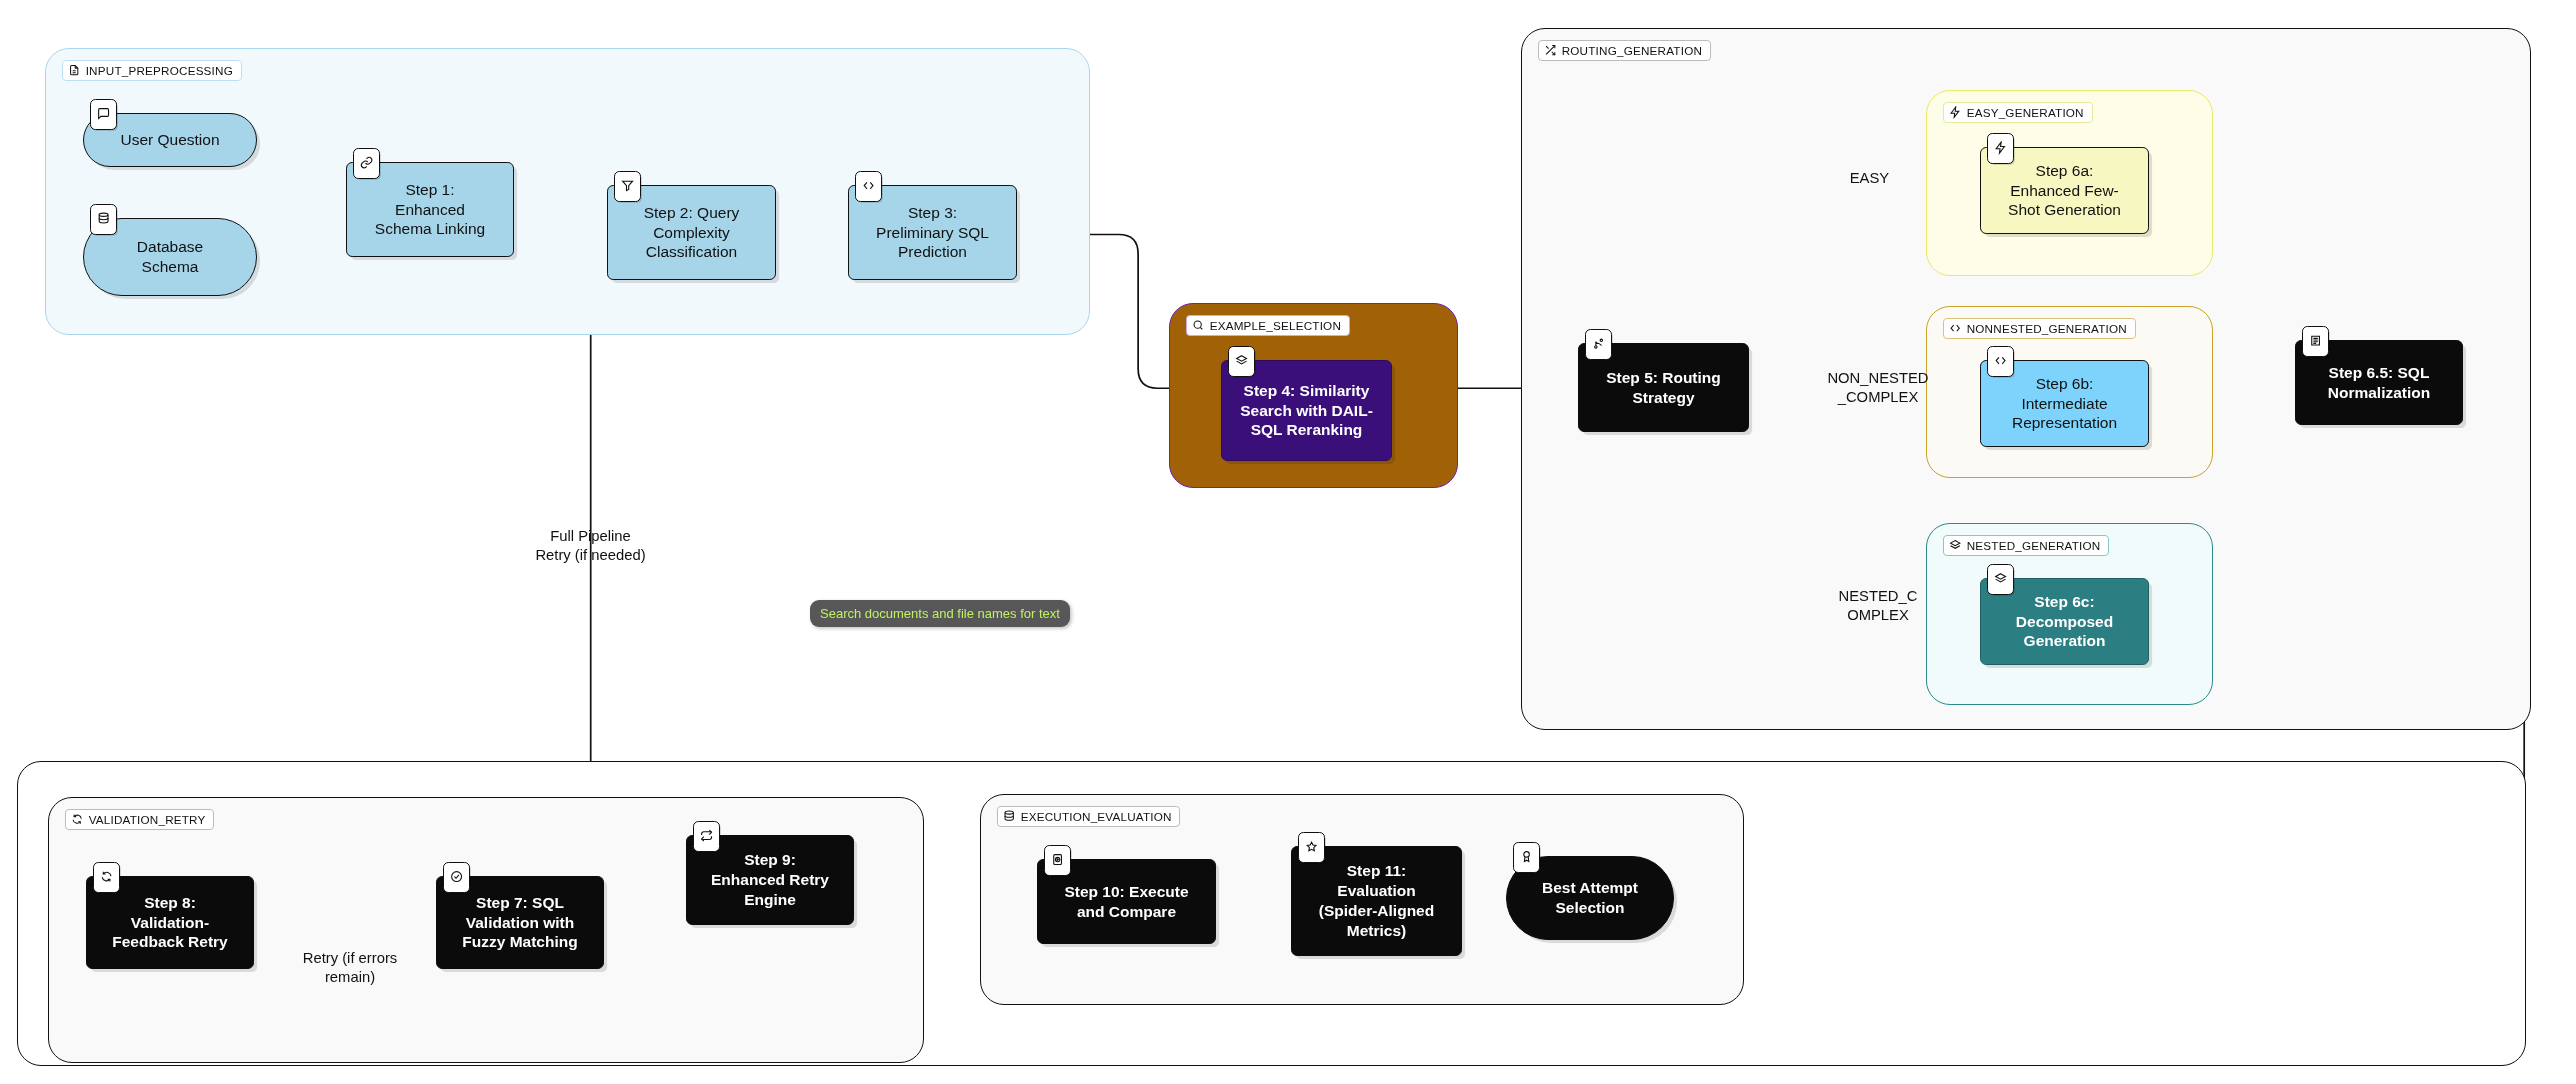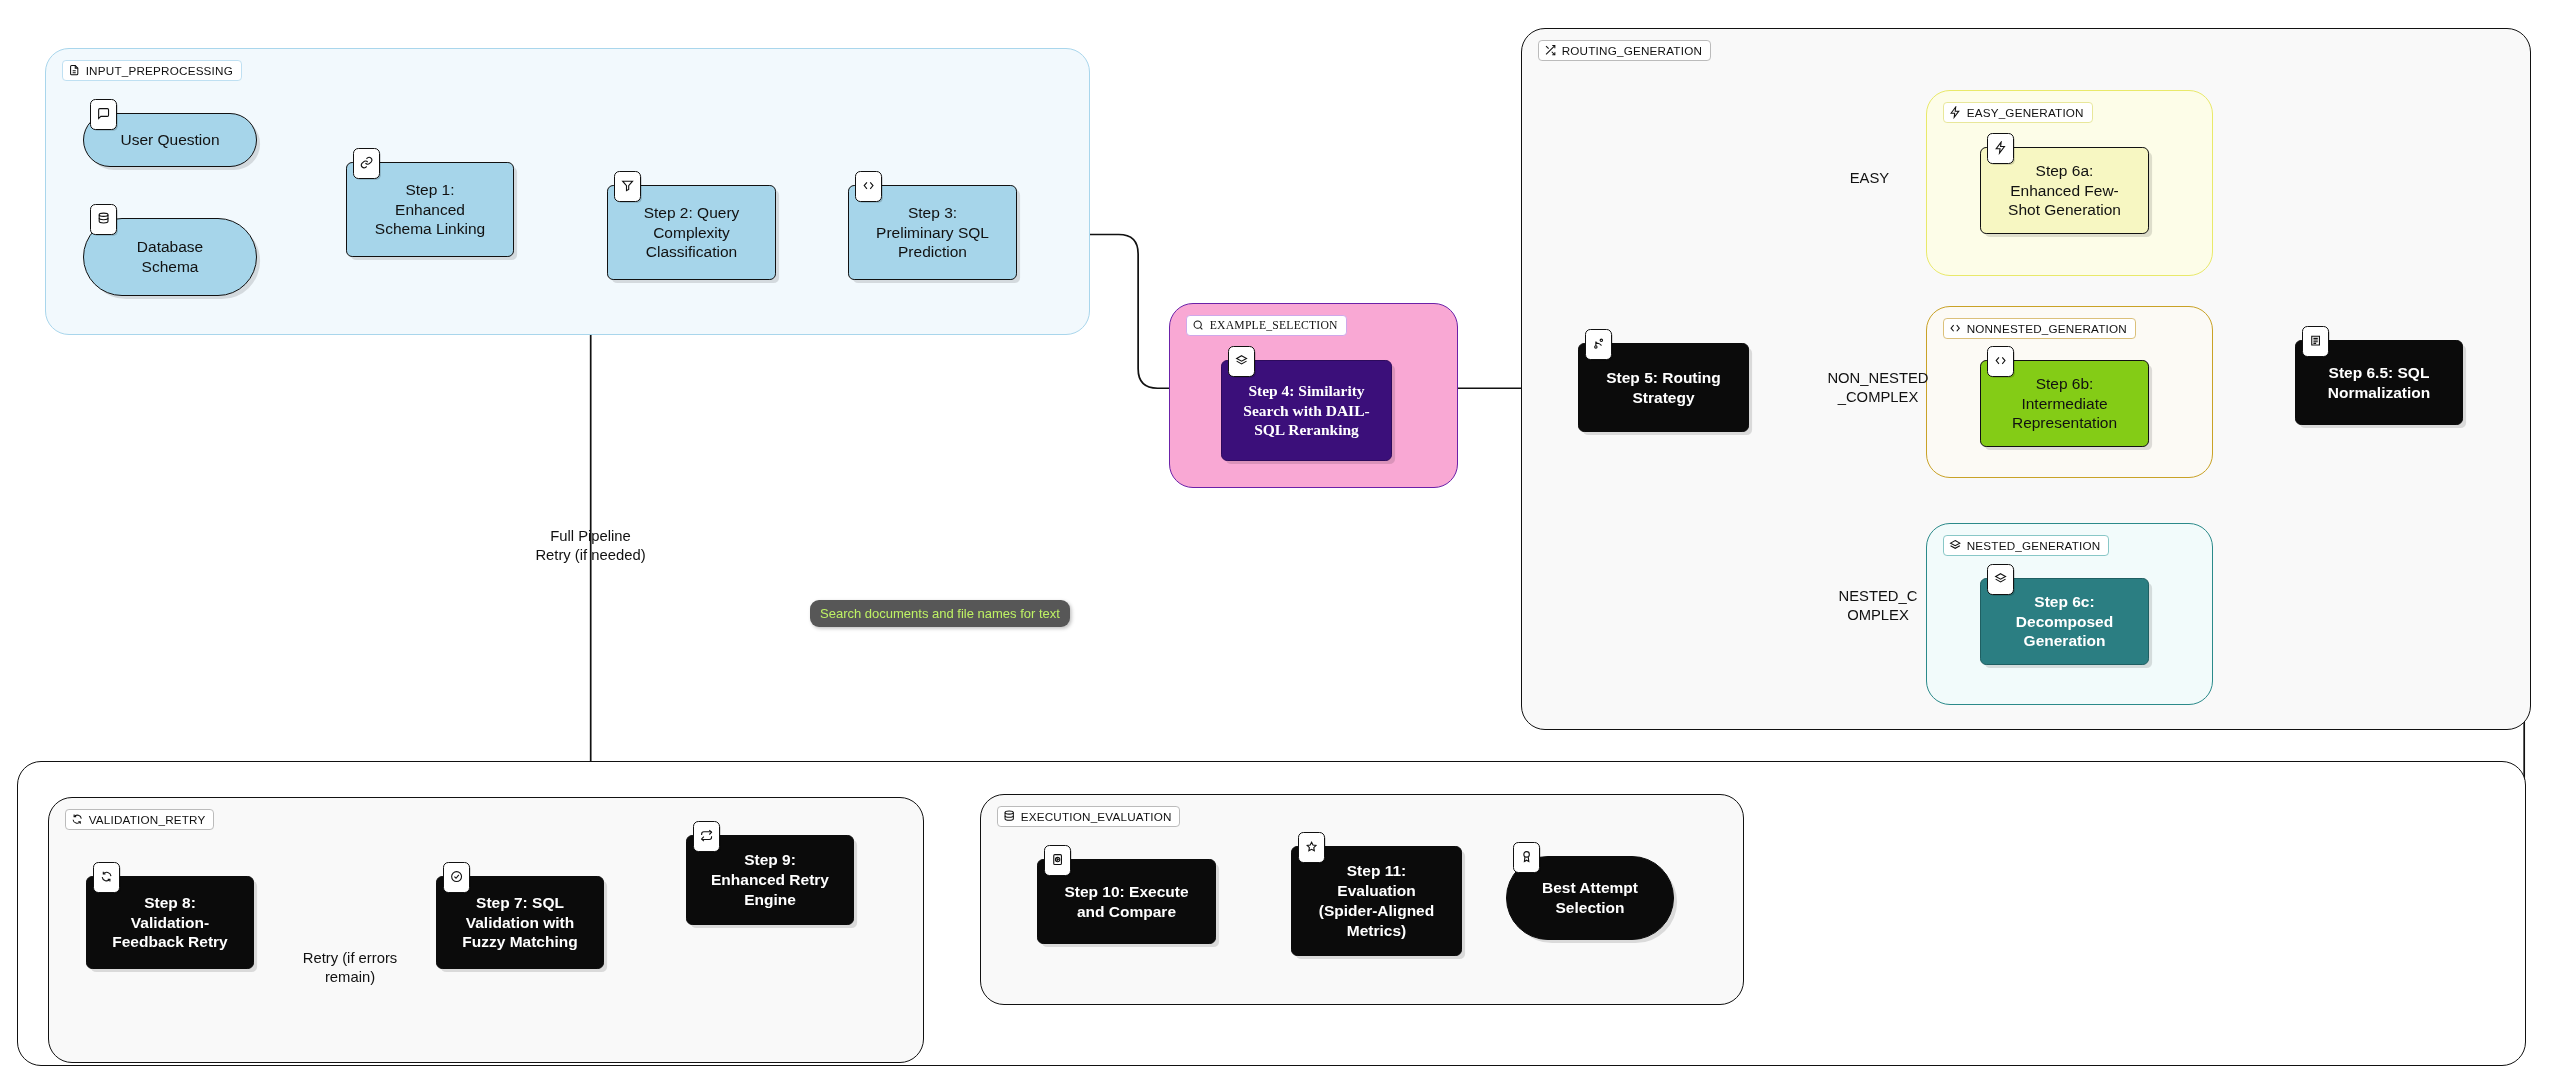--- a/index.html
+++ b/index.html
@@ -32,21 +32,21 @@
     padding: 3.1px 7.8px 3.1px 5.4px;
     font-size: 11.7px;
     letter-spacing: 0.2px;
     color: #111;
     white-space: nowrap;
   }
   .group-label svg { display: block; }
 
   .group.blue  { background: #f2f9fd; border-color: #a9d6ec; }
   .group.blue  > .group-label { border-color: #bfe0f2; }
-  .group.purple{ background: #f9a8d4; border-color: #6b21a8; font-family: Liberation Serif, serif; }
+  .group.purple{ background: #a16207; border-color: #6b21a8; }
   .group.purple> .group-label { border-color: #cfa8ea; }
   .group.yellow{ background: #fdfde8; border-color: #e9e96a; }
   .group.yellow> .group-label { border-color: #e8e79a; }
   .group.tan   { background: #fcfaf5; border-color: #c9a227; }
   .group.tan   > .group-label { border-color: #dbc07a; justify-content: flex-end; }
   .group.teal  { background: #f2fbfb; border-color: #2b8a8a; }
   .group.teal  > .group-label { border-color: #88c7c7; }
 
   
   .node {
@@ -59,21 +59,21 @@
     font-size: 15.5px;
     line-height: 1.28;
     padding: 6.2px 9.3px;
     color: #111;
   }
   .node.pill { border-radius: 776px; }
   .node.blue  { background: #a6d5ea; }
   .node.dark  { background: #0b0b0b; color: #fff; font-weight: 700; border-color: #0b0b0b; }
   .node.purple{ background: #3b0f7a; color: #fff; font-weight: 700; border-color: #2c0a5c; }
   .node.yellow{ background: #f7f7c2; }
-  .node.tan   { background: #84cc16; }
+  .node.tan   { background: #7dd3fc; }
   .node.teal  { background: #2b7e82; color: #fff; font-weight: 700; border-color: #1f5f62; }
 
   
   .badge {
     position: absolute;
     top: -15.5px; left: 6.2px;
     width: 26.4px; height: 31px;
     background: #fff;
     border: 1.6px solid #111;
     border-radius: 5.4px;

